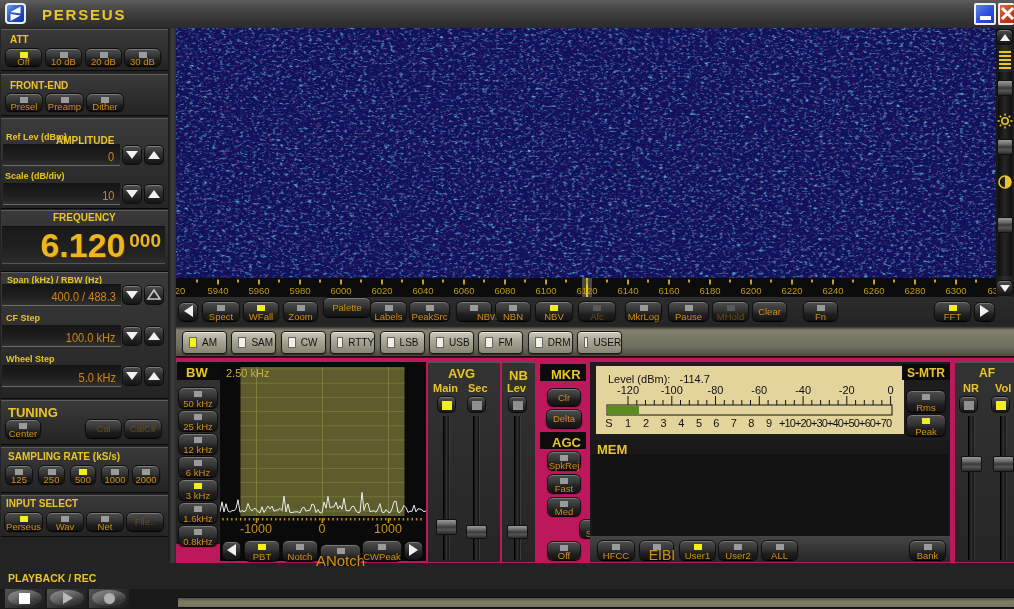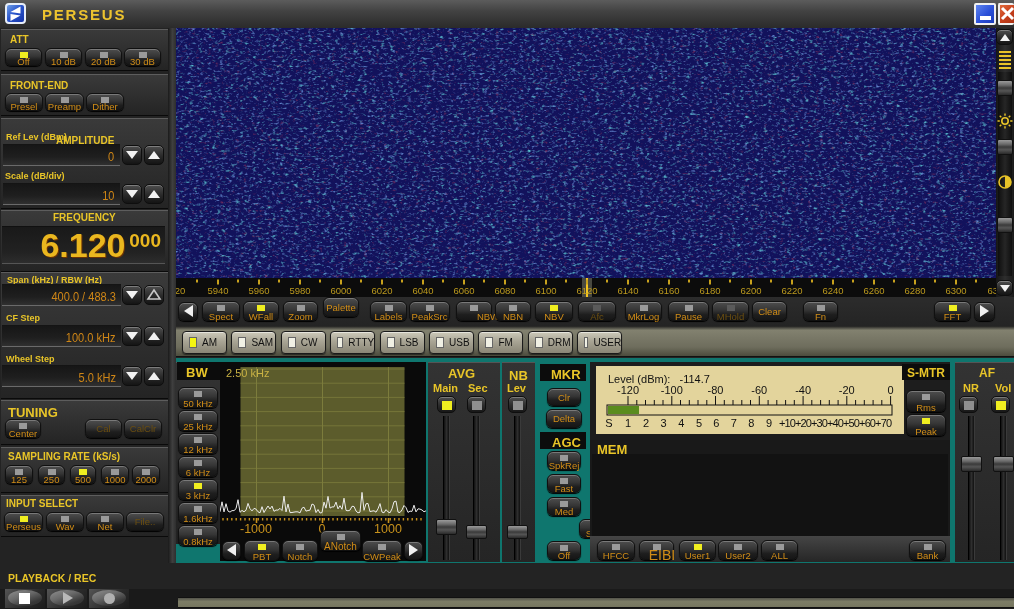--- a/index.html
+++ b/index.html
@@ -229,21 +229,21 @@
       </div>
     </div>
 
 <div id="brow" class="abs" style="left:176px;top:297px;width:838px;height:29px;background:linear-gradient(#2c2c2c,#242424);">
       <div class="abs btn noled" style="left:2px;top:5px;width:20px;height:19px;">
         <span style="display:inline-block;width:0;height:0;border-top:6px solid transparent;border-bottom:6px solid transparent;border-right:9px solid #f0f0f0;margin-bottom:2px;"></span>
       </div>
 <div class="abs btn" style="left:26px;top:4px;width:38px;height:20px;"><i class="led"></i>Spect</div>
 <div class="abs btn" style="left:67px;top:4px;width:36px;height:20px;"><i class="led on"></i>WFall</div>
 <div class="abs btn" style="left:107px;top:4px;width:35px;height:20px;"><i class="led"></i>Zoom</div>
-<div class="abs btn noled" style="left:147px;top:0;width:36px;height:20px;">Palette</div>
+<div class="abs btn noled" style="left:147px;top:0;width:48px;height:20px;">Palette</div>
 <div class="abs btn" style="left:194px;top:4px;width:37px;height:20px;"><i class="led"></i>Labels</div>
 <div class="abs btn" style="left:233px;top:4px;width:41px;height:20px;"><i class="led"></i>PeakSrc</div>
 <div class="abs btn" style="left:280px;top:4px;width:36px;height:20px;padding-left:28px;"><i class="led"></i>NBW</div>
 <div class="abs btn" style="left:319px;top:4px;width:36px;height:20px;"><i class="led"></i>NBN</div>
 <div class="abs btn" style="left:359px;top:4px;width:38px;height:20px;"><i class="led on"></i>NBV</div>
 <div class="abs btn dim" style="left:402px;top:4px;width:38px;height:20px;"><i class="led"></i>Afc</div>
 <div class="abs btn" style="left:449px;top:4px;width:37px;height:20px;"><i class="led"></i>MkrLog</div>
 <div class="abs btn" style="left:492px;top:4px;width:41px;height:20px;"><i class="led"></i>Pause</div>
 <div class="abs btn dim" style="left:536px;top:4px;width:37px;height:20px;"><i class="led"></i>MHold</div>
 <div class="abs btn noled" style="left:576px;top:4px;width:35px;height:20px;">Clear</div>
@@ -259,21 +259,21 @@
 <div class="abs mbtn" style="left:55.4px;top:5px;width:45px;height:23px;"><span class="mled"></span>SAM</div>
 <div class="abs mbtn" style="left:104.8px;top:5px;width:45px;height:23px;"><span class="mled"></span>CW</div>
 <div class="abs mbtn" style="left:154.2px;top:5px;width:45px;height:23px;"><span class="mled"></span>RTTY</div>
 <div class="abs mbtn" style="left:203.6px;top:5px;width:45px;height:23px;"><span class="mled"></span>LSB</div>
 <div class="abs mbtn" style="left:253.0px;top:5px;width:45px;height:23px;"><span class="mled"></span>USB</div>
 <div class="abs mbtn" style="left:302.4px;top:5px;width:45px;height:23px;"><span class="mled"></span>FM</div>
 <div class="abs mbtn" style="left:351.79999999999995px;top:5px;width:45px;height:23px;"><span class="mled"></span>DRM</div>
 <div class="abs mbtn" style="left:401.19999999999993px;top:5px;width:45px;height:23px;"><span class="mled"></span>USER</div>
     </div>
 
-<div id="lower" class="abs" style="left:176px;top:358px;width:838px;height:205px;background:#0f766e;">
+<div id="lower" class="abs" style="left:176px;top:358px;width:838px;height:205px;background:#be185d;">
       <div class="abs pnl" style="left:0px;top:4px;width:44px;height:182px;background:linear-gradient(#333,#222);border-top:1px solid #555;"></div>
 <div class="abs" style="left:1px;top:4px;width:43px;height:18px;background:#0c0c0c;"></div>
       <div class="abs hl" style="left:10px;top:7px;font-size:13px;">BW</div>
 <div class="abs btn" style="left:2px;top:29px;width:40px;height:21px;font-size:9.5px;"><i class="led"></i>50 kHz</div>
 <div class="abs btn" style="left:2px;top:52px;width:40px;height:21px;font-size:9.5px;"><i class="led"></i>25 kHz</div>
 <div class="abs btn" style="left:2px;top:75px;width:40px;height:21px;font-size:9.5px;"><i class="led"></i>12 kHz</div>
 <div class="abs btn" style="left:2px;top:98px;width:40px;height:21px;font-size:9.5px;"><i class="led"></i>6 kHz</div>
 <div class="abs btn" style="left:2px;top:121px;width:40px;height:21px;font-size:9.5px;"><i class="led on"></i>3 kHz</div>
 <div class="abs btn" style="left:2px;top:144px;width:40px;height:21px;font-size:9.5px;"><i class="led"></i>1.6kHz</div>
 <div class="abs btn" style="left:2px;top:167px;width:40px;height:21px;font-size:9.5px;"><i class="led"></i>0.8kHz</div>
@@ -289,21 +289,21 @@
 <path d="M36.5 156v5 M102.5 156v5 M168.5 156v5" stroke="#c8921c" stroke-width="1.6"></path>
 <text x="36" y="171" font-size="12.5" fill="#c8921c" text-anchor="middle" font-family="Liberation Sans">-1000</text>
 <text x="102" y="171" font-size="12.5" fill="#c8921c" text-anchor="middle" font-family="Liberation Sans">0</text>
 <text x="168" y="171" font-size="12.5" fill="#c8921c" text-anchor="middle" font-family="Liberation Sans">1000</text>
 </svg>
 <div class="abs btn noled" style="left:46px;top:183px;width:19px;height:19px;">
         <span style="display:inline-block;width:0;height:0;border-top:6px solid transparent;border-bottom:6px solid transparent;border-right:9px solid #f0f0f0;margin-bottom:2px;"></span>
       </div>
 <div class="abs btn" style="left:68px;top:182px;width:36px;height:21px;font-size:9.5px;"><i class="led on"></i>PBT</div>
 <div class="abs btn" style="left:106px;top:182px;width:36px;height:21px;font-size:9.5px;"><i class="led"></i>Notch</div>
-<div class="abs btn" style="left:144px;top:172px;width:41px;height:21px;font-size:10px;"><i class="led"></i>ANotch</div>
+<div class="abs btn" style="left:144px;top:186px;width:41px;height:21px;font-size:15px;"><i class="led"></i>ANotch</div>
 <div class="abs btn" style="left:186px;top:182px;width:40px;height:21px;font-size:9.5px;"><i class="led"></i>CWPeak</div>
 <div class="abs btn noled" style="left:228px;top:183px;width:19px;height:19px;">
         <span style="display:inline-block;width:0;height:0;border-top:6px solid transparent;border-bottom:6px solid transparent;border-left:9px solid #f0f0f0;margin-bottom:2px;"></span>
       </div>
 <div class="abs" style="left:252px;top:4px;width:72px;height:200px;background:linear-gradient(#333,#252525);border-top:1px solid #555;"></div>
 <div class="abs hl" style="left:272px;top:8px;font-size:13px;">AVG</div>
 <div class="abs sl" style="left:257px;top:24px;font-size:11px;">Main</div>
 <div class="abs sl" style="left:292px;top:24px;font-size:11px;">Sec</div>
 <div class="abs ledbtn" style="left:261px;top:38px;width:19px;height:17px;">
         <i class="on"></i>

